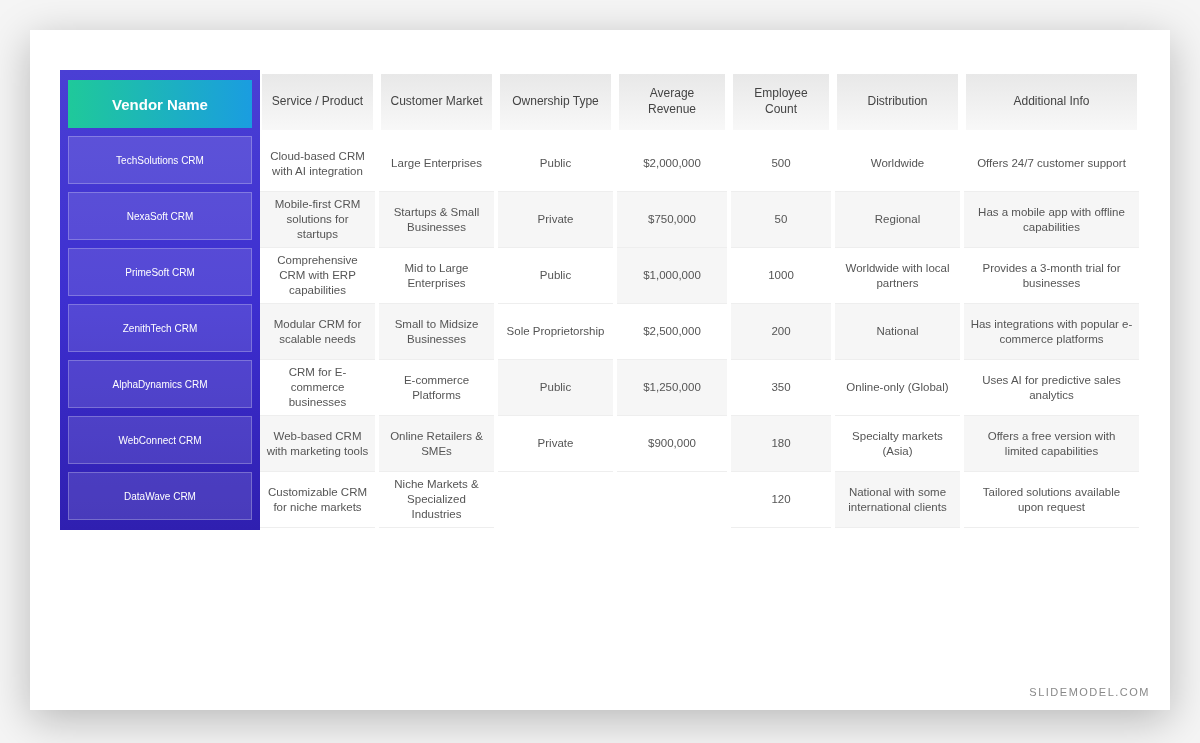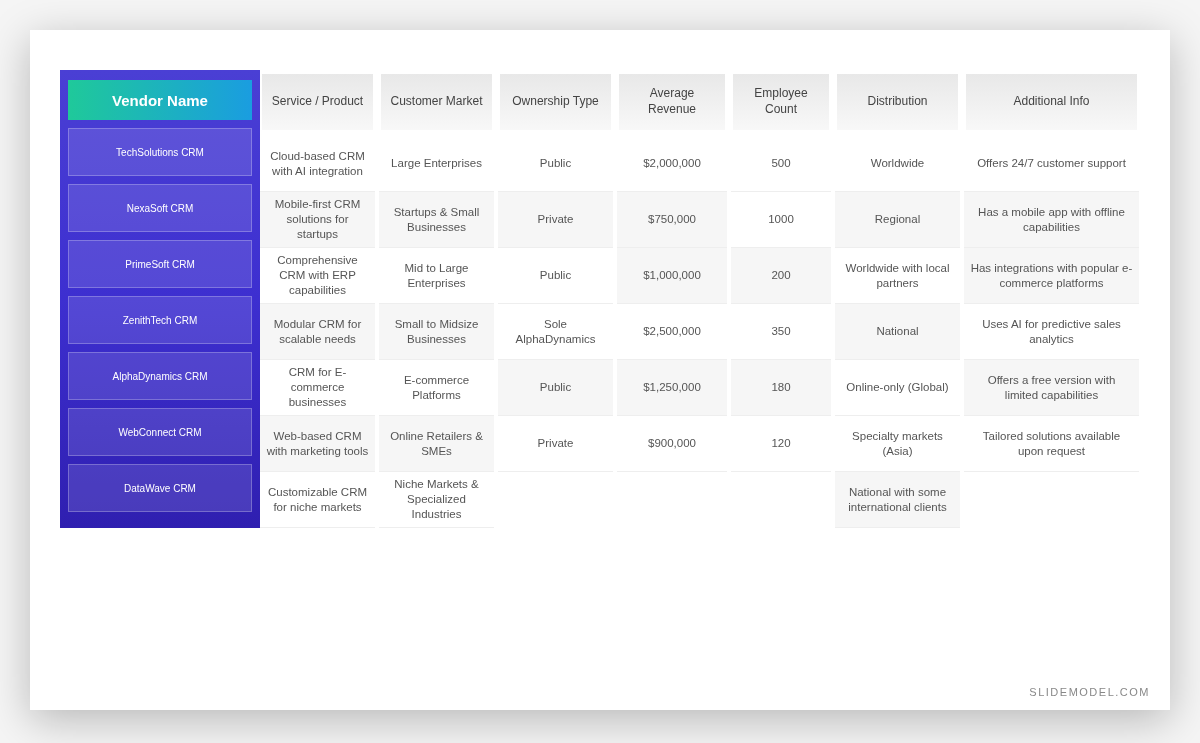--- a/index.html
+++ b/index.html
@@ -34,21 +34,21 @@
     flex-direction: column;
     gap: 8px;
   }
   .vendor-header {
     background: linear-gradient(90deg, #1fc99a 0%, #1a9de0 100%);
     color: #ffffff;
     font-weight: bold;
     font-size: 15px;
     text-align: center;
     padding: 12px 8px;
-    height: 40px;
+    height: 48px;
     display: flex;
     align-items: center;
     justify-content: center;
   }
   .vendor-cell {
     background: rgba(255,255,255,0.12);
     border: 1px solid rgba(255,255,255,0.25);
     color: #ffffff;
     font-size: 10px;
     text-align: center;
@@ -145,38 +145,39 @@
         <div class="data-cell">E-commerce Platforms</div>
         <div class="data-cell alt">Online Retailers &amp; SMEs</div>
         <div class="data-cell">Niche Markets &amp; Specialized Industries</div>
       </div>
 
       <div class="col">
         <div class="data-header">Ownership Type</div>
         <div class="data-cell">Public</div>
         <div class="data-cell alt">Private</div>
         <div class="data-cell">Public</div>
-        <div class="data-cell">Sole AlphaDynamics</div>
+        <div class="data-cell">Sole Proprietorship</div>
         <div class="data-cell alt">Public</div>
         <div class="data-cell">Private</div>
       </div>
 
       <div class="col">
         <div class="data-header">Average Revenue</div>
         <div class="data-cell">$2,000,000</div>
         <div class="data-cell alt">$750,000</div>
         <div class="data-cell alt">$1,000,000</div>
         <div class="data-cell">$2,500,000</div>
         <div class="data-cell alt">$1,250,000</div>
         <div class="data-cell">$900,000</div>
       </div>
 
       <div class="col">
         <div class="data-header">Employee Count</div>
         <div class="data-cell">500</div>
+        <div class="data-cell alt">50</div>
         <div class="data-cell">1000</div>
         <div class="data-cell alt">200</div>
         <div class="data-cell">350</div>
         <div class="data-cell alt">180</div>
         <div class="data-cell">120</div>
       </div>
 
       <div class="col">
         <div class="data-header">Distribution</div>
         <div class="data-cell">Worldwide</div>
@@ -185,20 +186,21 @@
         <div class="data-cell alt">National</div>
         <div class="data-cell">Online-only (Global)</div>
         <div class="data-cell">Specialty markets (Asia)</div>
         <div class="data-cell alt">National with some international clients</div>
       </div>
 
       <div class="col">
         <div class="data-header">Additional Info</div>
         <div class="data-cell">Offers 24/7 customer support</div>
         <div class="data-cell alt">Has a mobile app with offline capabilities</div>
+        <div class="data-cell">Provides a 3-month trial for businesses</div>
         <div class="data-cell alt">Has integrations with popular e-commerce platforms</div>
         <div class="data-cell">Uses AI for predictive sales analytics</div>
         <div class="data-cell alt">Offers a free version with limited capabilities</div>
         <div class="data-cell">Tailored solutions available upon request</div>
       </div>
 
     </div>
   </div>
 
   <div class="watermark">SLIDEMODEL.COM</div>

